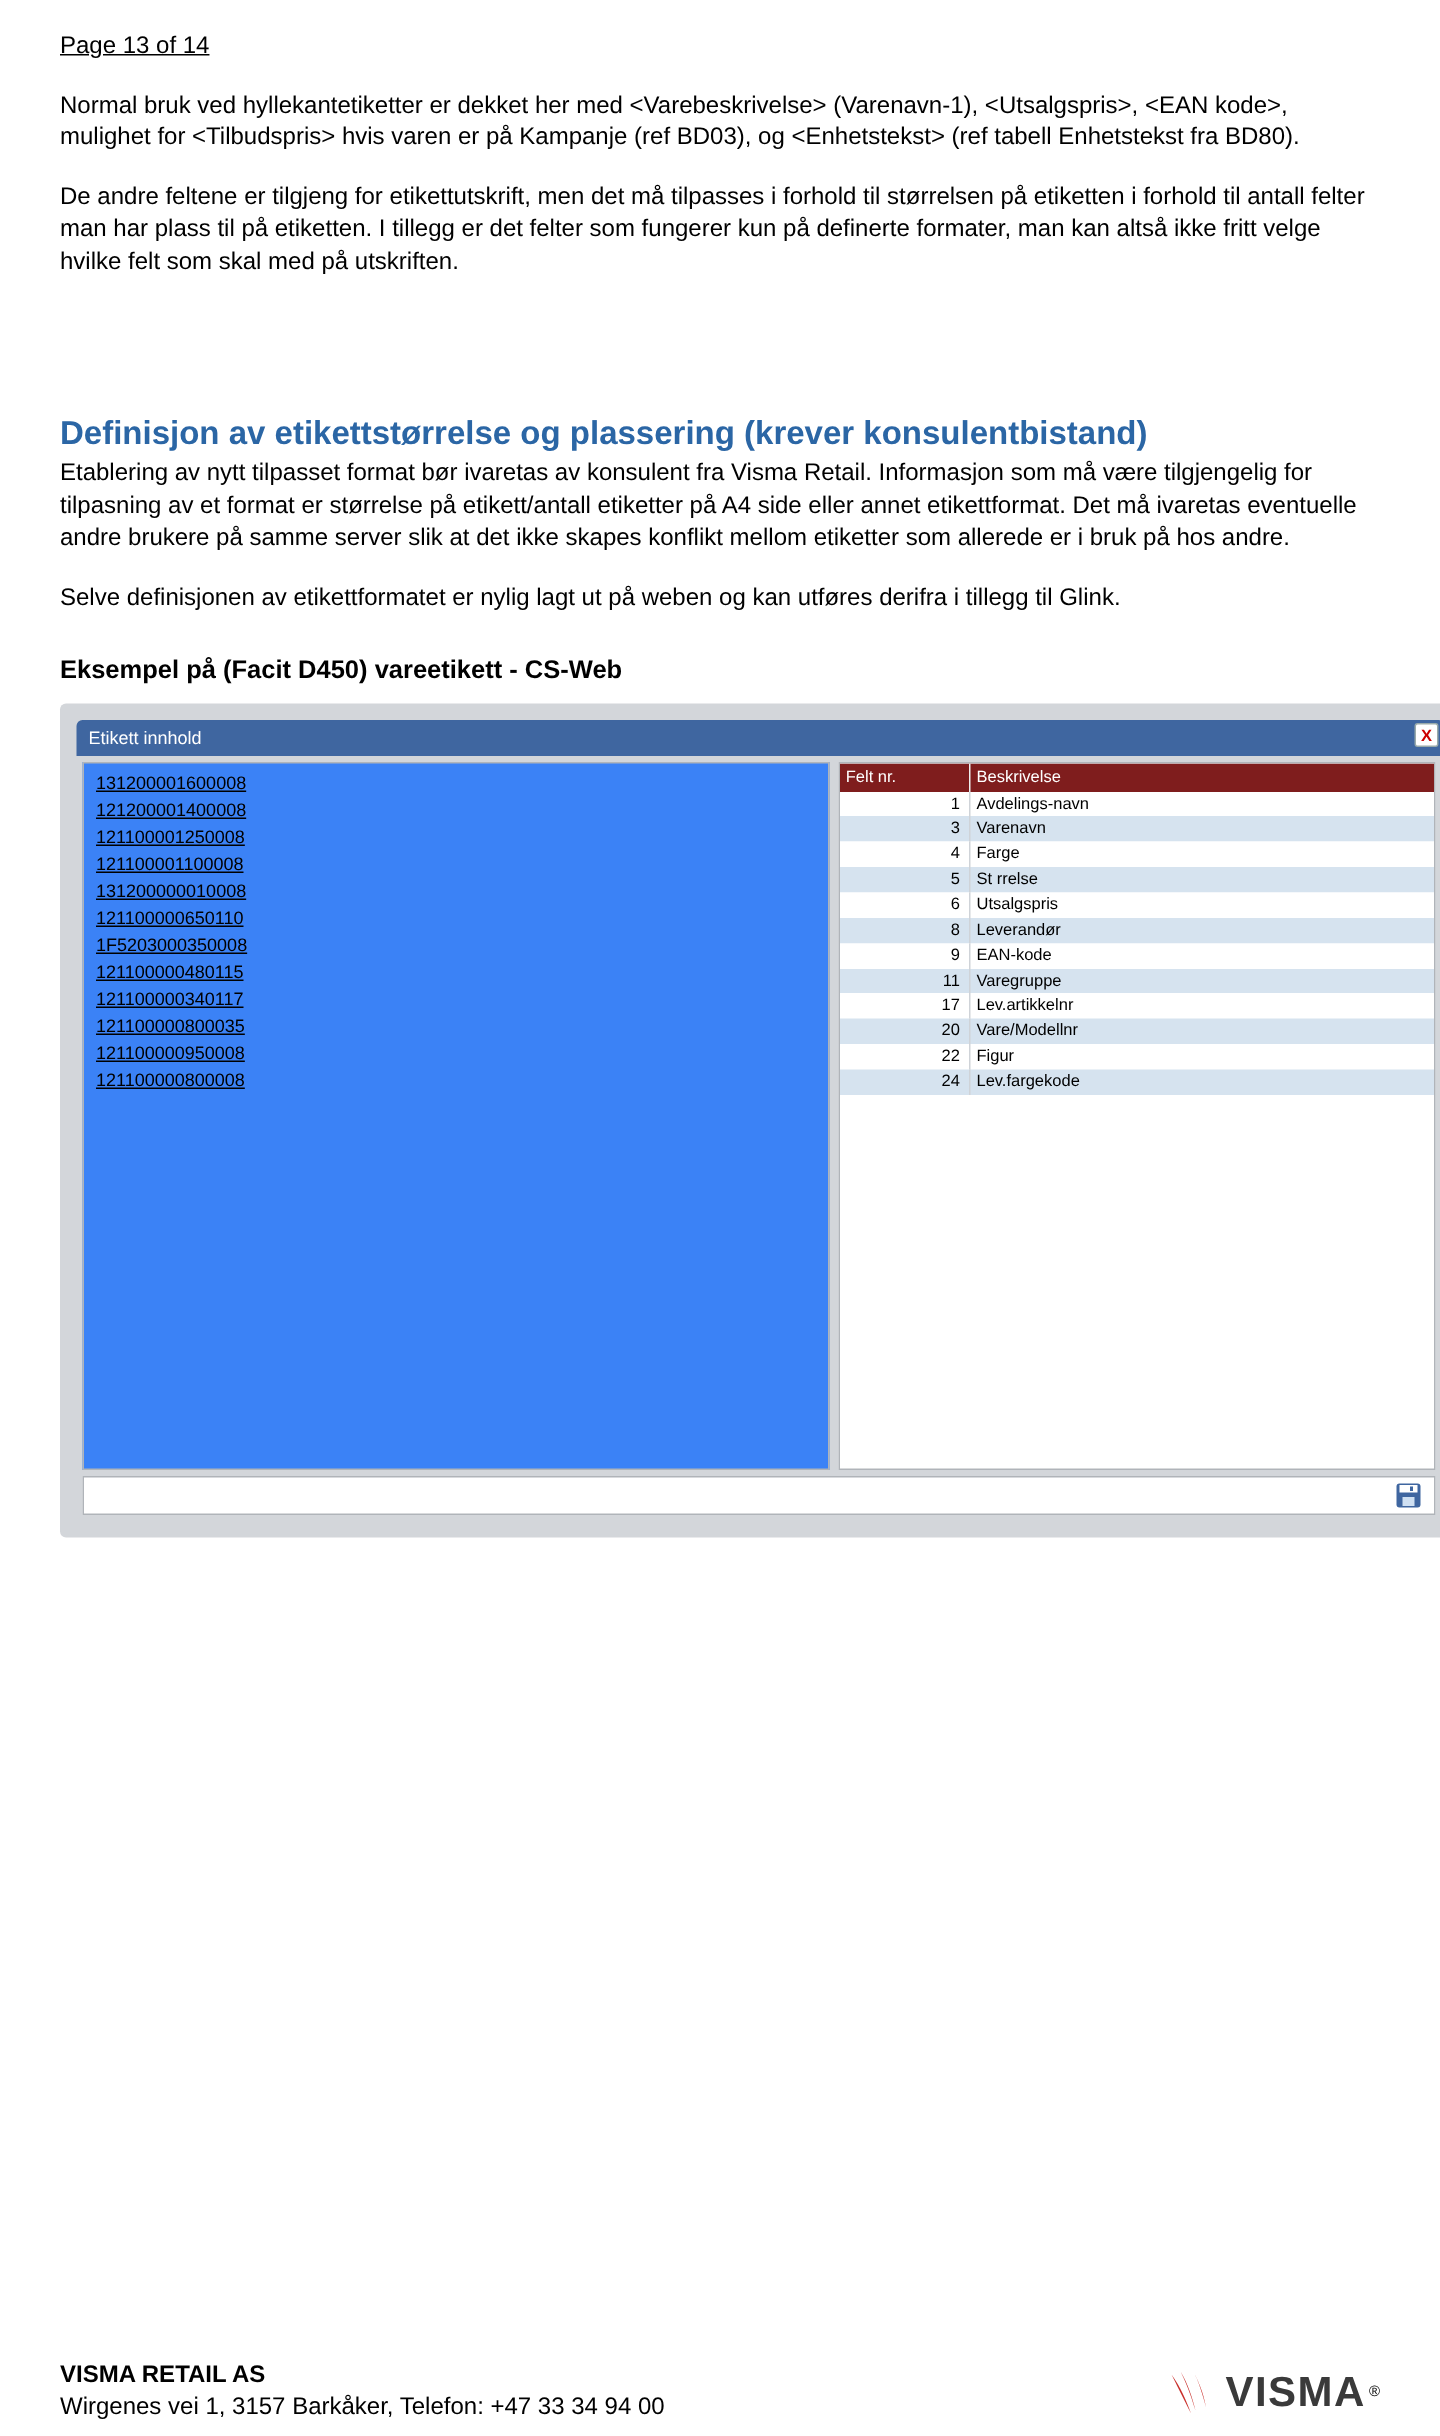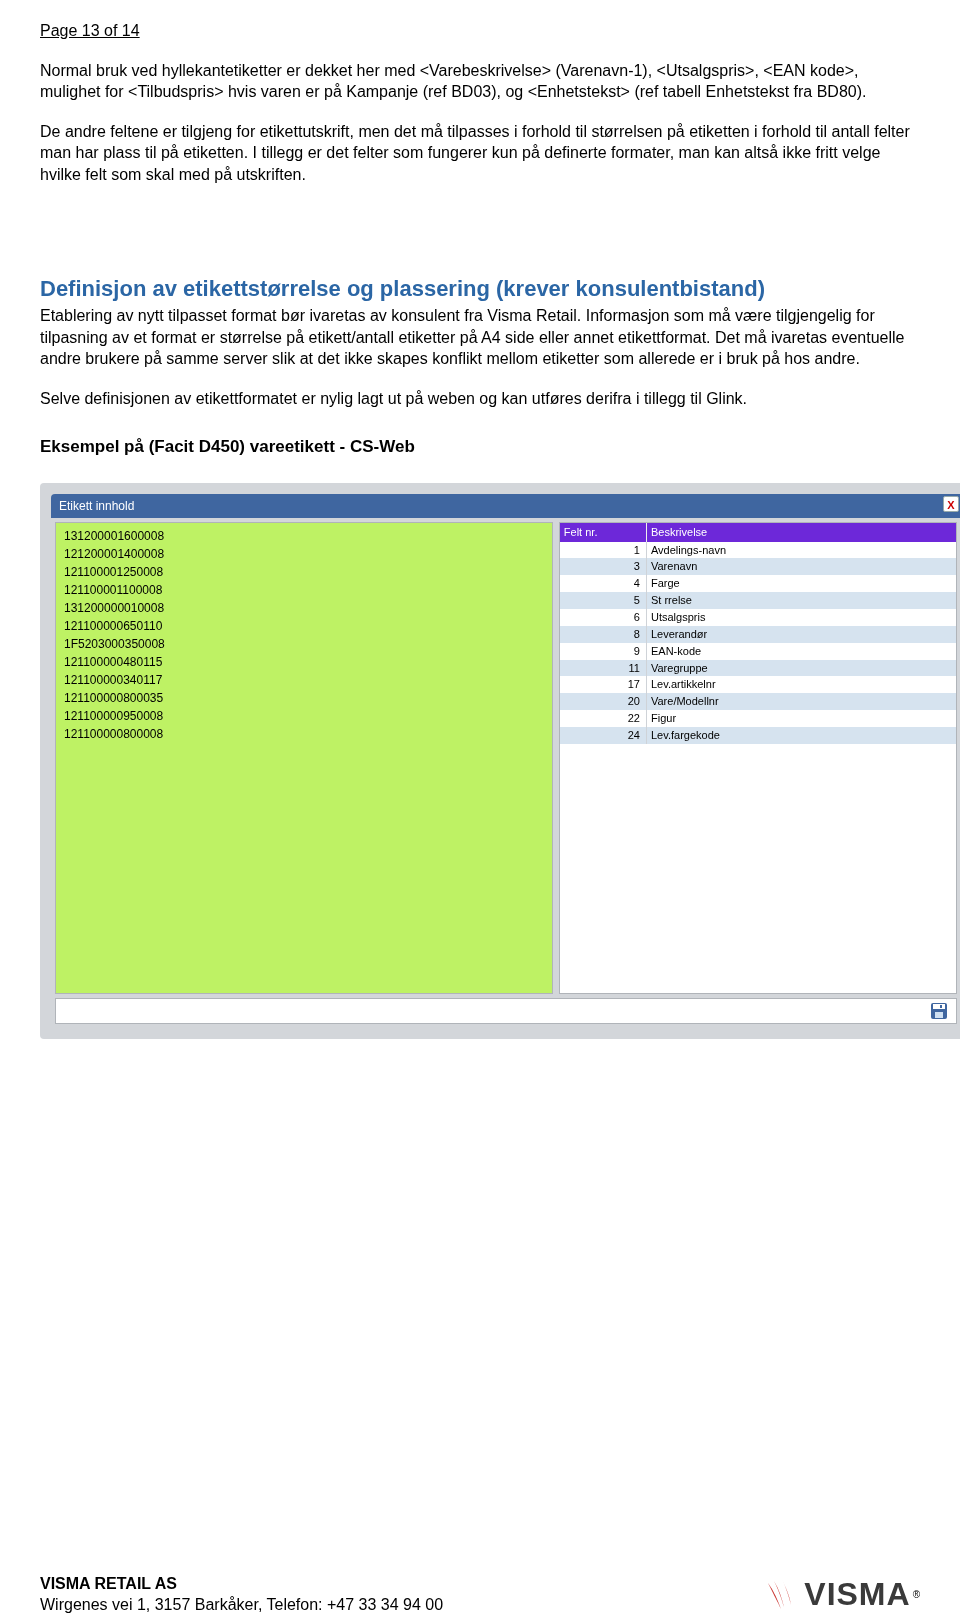--- a/index.html
+++ b/index.html
@@ -10,21 +10,21 @@
     width: 960px;
     height: 1624px;
     position: relative;
     padding: 20px 40px 0 40px;
     font-size: 16px;
     line-height: 1.35;
   }
   .page-num { text-align: left; font-size: 16px; text-decoration: underline; }
   .para { margin-top: 18px; }
   .section-head { color: #2b66a5; font-size: 22px; font-weight: bold; margin-top: 88px; }
-  .ex-head { font-size: 17px; font-weight: bold; margin-top: 26px; margin-bottom: 24px; }
+  .ex-head { font-size: 17px; font-weight: bold; margin-top: 26px; margin-bottom: 10px; }
 
   
   .panel {
     width: 934px;
     background: #d3d6da;
     border-radius: 4px;
     padding: 11px;
     position: relative;
   }
   .panel-titlebar {
@@ -50,40 +50,41 @@
     border-radius:2px;
   }
   .panel-body {
     display:flex;
     background:#d3d6da;
     height: 480px;
     padding: 4px 0 4px 0;
   }
   .left-col {
     width: 55%;
-    background:#bef264;
+    background:#3b82f6;
     border:1px solid #b0b4b9;
     margin:0 4px 0 4px;
     padding:4px 8px;
     font-family: Arial, sans-serif;
     font-size:12px;
     overflow:hidden;
+    text-decoration:underline;
   }
   .left-col div { line-height:1.5; }
   .right-col {
     width: 44%;
     margin:0 6px 0 2px;
     border:1px solid #b0b4b9;
     background:#fff;
     font-size:11px;
     overflow:hidden;
   }
   .right-header{
     display:flex;
-    background:#6d28d9;
+    background:#7f1d1d;
     color:#fff;
     font-size:11px;
   }
   .right-header .c1{ width:22%; padding:2px 4px; border-right:1px solid #eee;}
   .right-header .c2{ width:78%; padding:2px 4px;}
   .right-row{
     display:flex;
     font-size:11px;
   }
   .right-row .c1{ width:22%; text-align:right; padding:1px 6px 1px 4px; border-right:1px solid #cfd3d8;}
@@ -113,21 +114,21 @@
     display:flex;
     justify-content:space-between;
   }
   .footer .addr { font-size:16px; }
   .footer .addr .company { font-weight:bold; }
   .logo { display:flex; align-items:center; }
   .logo-mark{
     width:34px; height:34px; position:relative; margin-right:6px;
   }
   .logo-text{
-    font-weight:bold; font-size:32px; letter-spacing:1px; color:#3a3a3a;
+    font-weight:bold; font-size:28px; letter-spacing:1px; color:#3a3a3a;
   }
   .logo-r{
     font-size:10px; vertical-align:top; margin-left:2px;
   }
 </style>
 </head>
 <body>
 
 <div class="page-num">Page 13 of 14</div>
 

